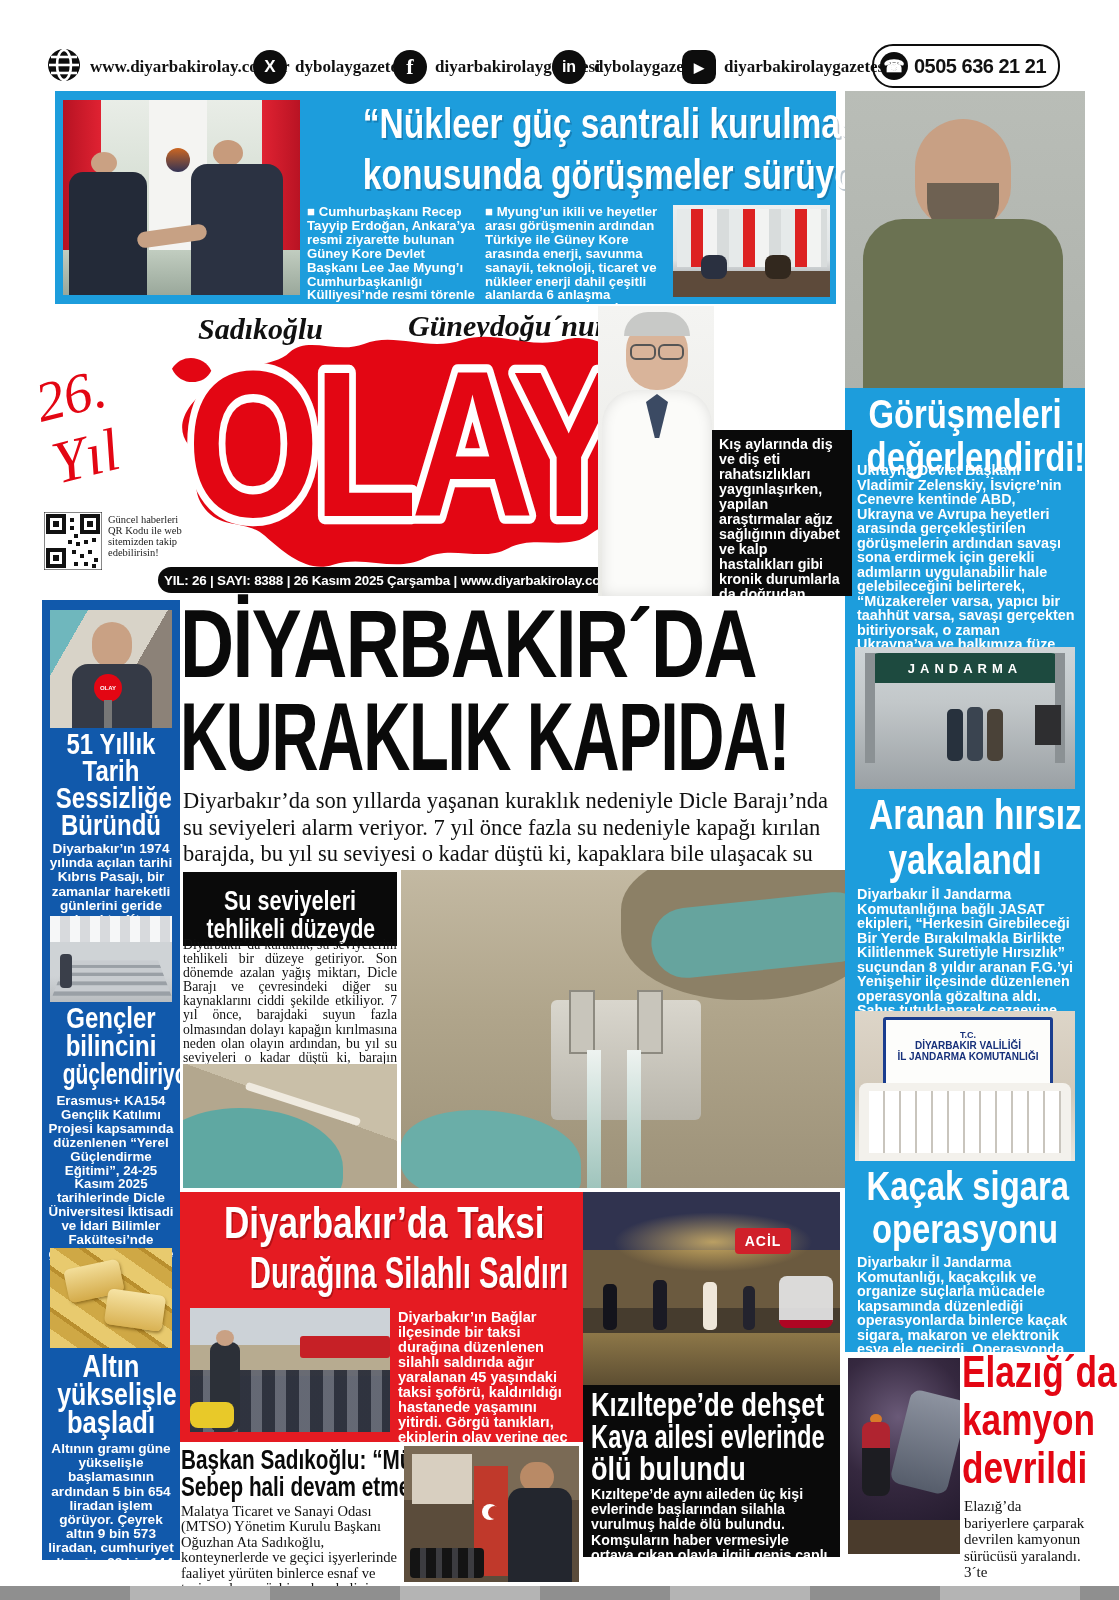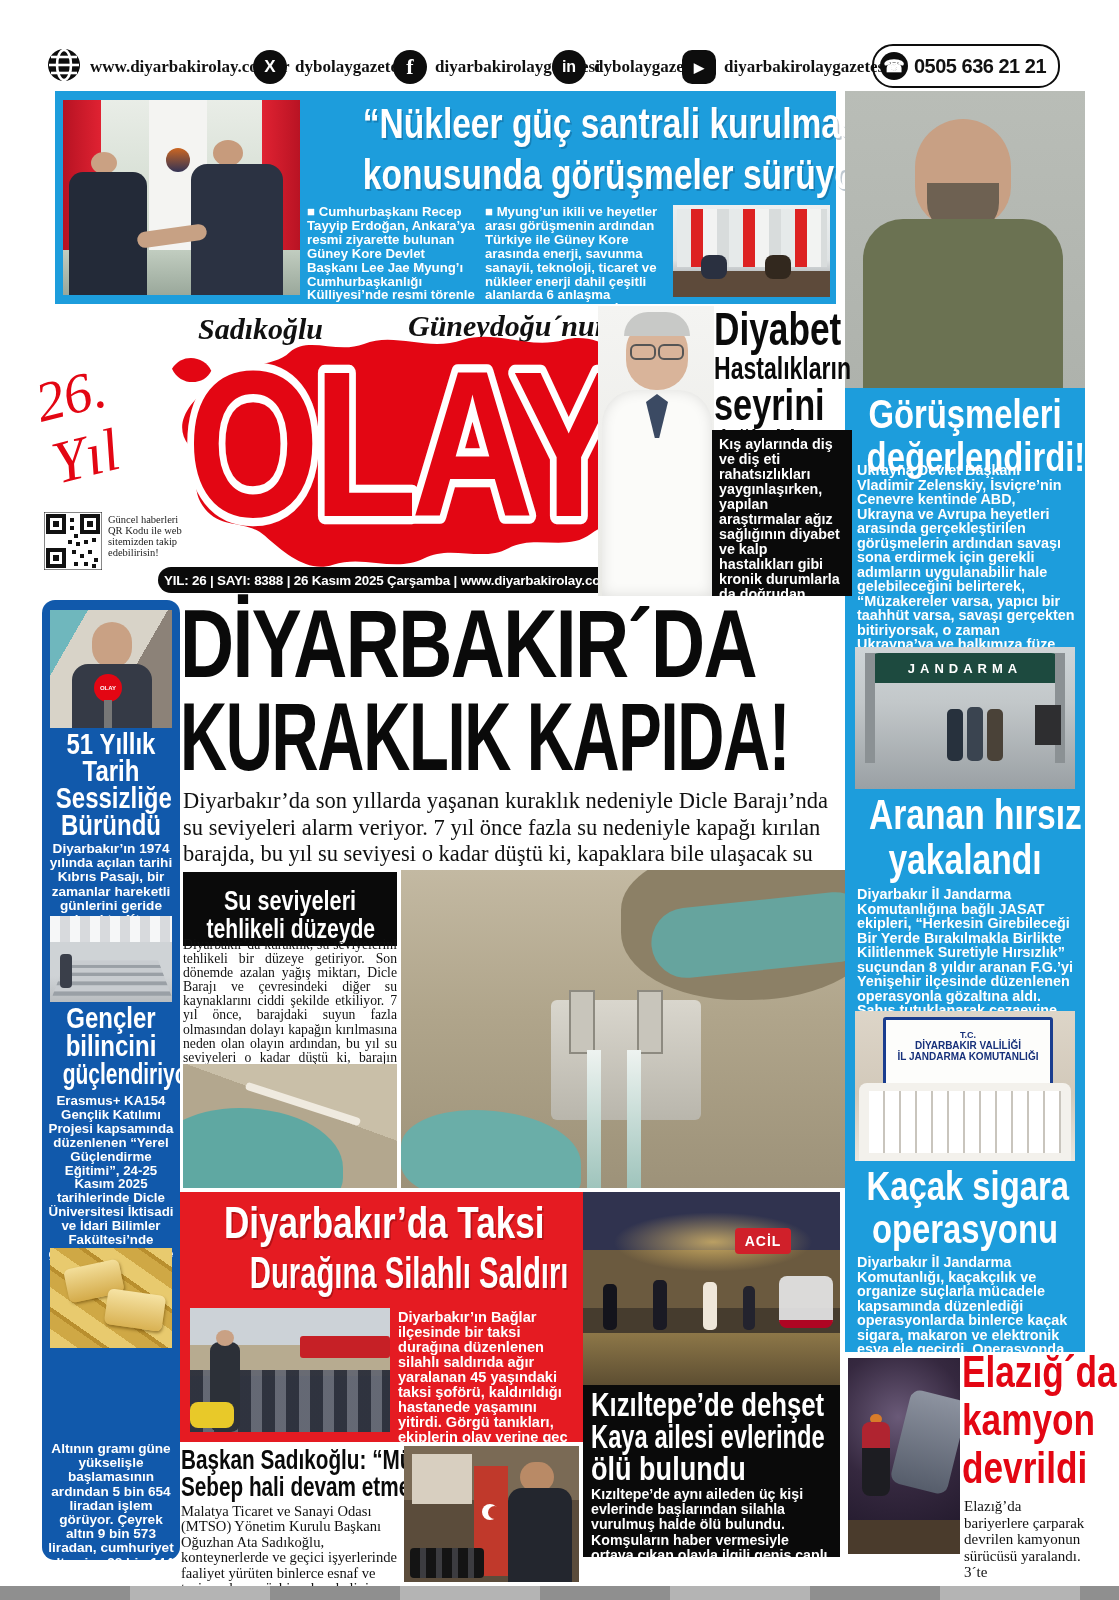--- a/index.html
+++ b/index.html
@@ -3,21 +3,21 @@
 <meta charset="utf-8">
 <style>
   html,body{margin:0;padding:0;background:#9a9a9a;}
   #page{position:relative;width:1119px;height:1600px;background:#ffffff;margin:0 auto;
         font-family:"Liberation Sans",sans-serif;overflow:hidden;}
   .abs{position:absolute;}
   .ser{font-family:"Liberation Serif",serif;}
   .b{font-weight:bold;}
   .w{color:#fff;}
   .cyanbg{background:#1d9ddc;}
-  .navybg{background:#1159ab;border-radius:13px;}
+  .navybg{background:#1159ab;}
   .blackbg{background:#0a0a0a;}
   
   .cl{display:block;white-space:nowrap;font-weight:bold;transform:scaleX(var(--sx,.8));}
   .cl.lft{transform-origin:0 50%;}
   .cl.ctr{transform-origin:50% 50%;text-align:center;}
   .photo{position:absolute;overflow:hidden;}
   
   .soc{position:absolute;top:46px;height:42px;display:flex;align-items:center;gap:8px;}
   .dot{width:34px;height:34px;border-radius:50%;background:#0d0d0d;color:#fff;display:flex;
        align-items:center;justify-content:center;font-weight:bold;font-size:17px;}
@@ -195,26 +195,20 @@
   <div class="abs blackbg w b" style="left:158px;top:567px;width:548px;height:26px;border-radius:14px;display:flex;align-items:center;justify-content:center;font-size:13.4px;letter-spacing:-.2px;">YIL: 26 | SAYI: 8388 | 26 Kasım 2025 Çarşamba | www.diyarbakirolay.com.tr | Fiyatı: 5TL</div>
 
   <div class="photo" style="left:598px;top:306px;width:116px;height:290px;background:linear-gradient(180deg,#f4f4f2 0%,#e9e9e5 100%);">
     <div class="abs" style="left:28px;top:14px;width:62px;height:70px;border-radius:30px;background:#d9b49a;"></div>
     <div class="abs" style="left:26px;top:6px;width:66px;height:24px;border-radius:30px 30px 0 0;background:#c8c9c7;"></div>
     <div class="abs" style="left:32px;top:38px;width:22px;height:12px;border:2px solid #555;border-radius:6px;"></div>
     <div class="abs" style="left:60px;top:38px;width:22px;height:12px;border:2px solid #555;border-radius:6px;"></div>
     <div class="abs" style="left:4px;top:84px;width:110px;height:206px;border-radius:34px 34px 0 0;background:#fbfbf9;box-shadow:inset 0 0 14px rgba(0,0,0,.12);"></div>
     <div class="abs" style="left:48px;top:88px;width:22px;height:44px;background:#3b4a63;clip-path:polygon(50% 0,100% 18%,60% 100%,40% 100%,0 18%);"></div>
   </div>
-  <div class="abs" style="left:714px;top:306px;width:140px;color:#0a0a0a;">
-    <span class="cl lft" style="--sx:.75;font-size:47px;line-height:46px;">Diyabet</span>
-    <span class="cl lft" style="--sx:.72;font-size:32px;line-height:32px;">Hastalıkların</span>
-    <span class="cl lft" style="--sx:.78;font-size:44px;line-height:42px;">seyrini</span>
-    <span class="cl lft" style="--sx:.72;font-size:29px;line-height:30px;">değiştiriyor!</span>
-  </div>
   <div class="abs blackbg bodytxt" style="left:712px;top:430px;width:126px;height:152px;padding:7px;font-size:14.3px;line-height:15px;">Kış aylarında diş ve diş eti rahatsızlıkları yaygınlaşırken, yapılan araştırmalar ağız sağlığının diyabet ve kalp hastalıkları gibi kronik durumlarla da doğrudan ilişkili olduğunu gösteriyor. 2´de</div>
 
   <div class="abs navybg" style="left:42px;top:600px;width:138px;height:960px;">
     <div class="photo" style="left:8px;top:10px;width:122px;height:118px;background:linear-gradient(120deg,#6fb7bd 0 20%,#d8d3c8 20% 62%,#8c8278 62% 100%);">
       <div class="abs" style="left:42px;top:12px;width:40px;height:46px;border-radius:20px;background:#c9a184;"></div>
       <div class="abs" style="left:22px;top:54px;width:80px;height:64px;border-radius:16px 16px 0 0;background:#353a46;"></div>
       <div class="abs" style="left:44px;top:64px;width:28px;height:28px;border-radius:50%;background:#e30613;display:flex;align-items:center;justify-content:center;">
         <span class="b w" style="font-size:6px;">OLAY</span>
       </div>
       <div class="abs" style="left:54px;top:90px;width:8px;height:28px;background:#777;"></div>
@@ -235,20 +229,25 @@
     <div class="abs w" style="left:0;top:404px;width:138px;">
       <span class="cl ctr" style="--sx:.8;font-size:30px;line-height:28px;">Gençler</span>
       <span class="cl ctr" style="--sx:.8;font-size:30px;line-height:28px;">bilincini</span>
       <span class="cl ctr" style="--sx:.7;font-size:30px;line-height:28px;">güçlendiriyor</span>
     </div>
     <div class="abs bodytxt" style="left:6px;top:494px;width:126px;font-size:13.3px;line-height:13.9px;text-align:center;">Erasmus+ KA154 Gençlik Katılımı Projesi kapsamında düzenlenen “Yerel Güçlendirme Eğitimi”, 24-25 Kasım 2025 tarihlerinde Dicle Üniversitesi İktisadi ve İdari Bilimler Fakültesi’nde gerçekleştirildi. 4´te</div>
 
     <div class="photo" style="left:8px;top:648px;width:122px;height:100px;background:repeating-linear-gradient(35deg,#e8ca6e 0 16px,#cfa845 16px 30px,#b98f2e 30px 34px);">
       <div class="abs" style="left:16px;top:16px;width:56px;height:34px;border-radius:6px;background:linear-gradient(180deg,#f3de9a,#d4ab4a);box-shadow:1px 2px 3px rgba(90,60,0,.5);transform:rotate(-12deg);"></div>
       <div class="abs" style="left:56px;top:44px;width:58px;height:36px;border-radius:6px;background:linear-gradient(180deg,#f6e3a4,#d9b253);box-shadow:1px 2px 3px rgba(90,60,0,.5);transform:rotate(8deg);"></div>
+    </div>
+    <div class="abs w" style="left:0;top:752px;width:138px;">
+      <span class="cl ctr" style="--sx:.8;font-size:32px;line-height:28px;">Altın</span>
+      <span class="cl ctr" style="--sx:.78;font-size:32px;line-height:28px;">yükselişle</span>
+      <span class="cl ctr" style="--sx:.8;font-size:32px;line-height:28px;">başladı</span>
     </div>
     <div class="abs bodytxt" style="left:6px;top:842px;width:126px;font-size:13.6px;line-height:14.2px;text-align:center;">Altının gramı güne yükselişle başlamasının ardından 5 bin 654 liradan işlem görüyor. Çeyrek altın 9 bin 573 liradan, cumhuriyet altını ise 38 bin 144 liradan satılıyor. 6´da</div>
   </div>
 
   <div class="abs" style="left:180px;top:598px;width:668px;color:#0a0a0a;">
     <span class="cl lft" style="--sx:.78;font-size:96px;line-height:92px;letter-spacing:-2px;">DİYARBAKIR´DA</span>
     <span class="cl lft" style="--sx:.68;font-size:96px;line-height:94px;letter-spacing:-2px;">KURAKLIK KAPIDA!</span>
   </div>
   <div class="abs ser" style="left:183px;top:788px;width:662px;font-size:22.5px;line-height:26.5px;color:#111;">Diyarbakır’da son yıllarda yaşanan kuraklık nedeniyle Dicle Barajı’nda su seviyeleri alarm veriyor. 7 yıl önce fazla su nedeniyle kapağı kırılan barajda, bu yıl su seviyesi o kadar düştü ki, kapaklara bile ulaşacak su bulunmuyor.</div>
 

